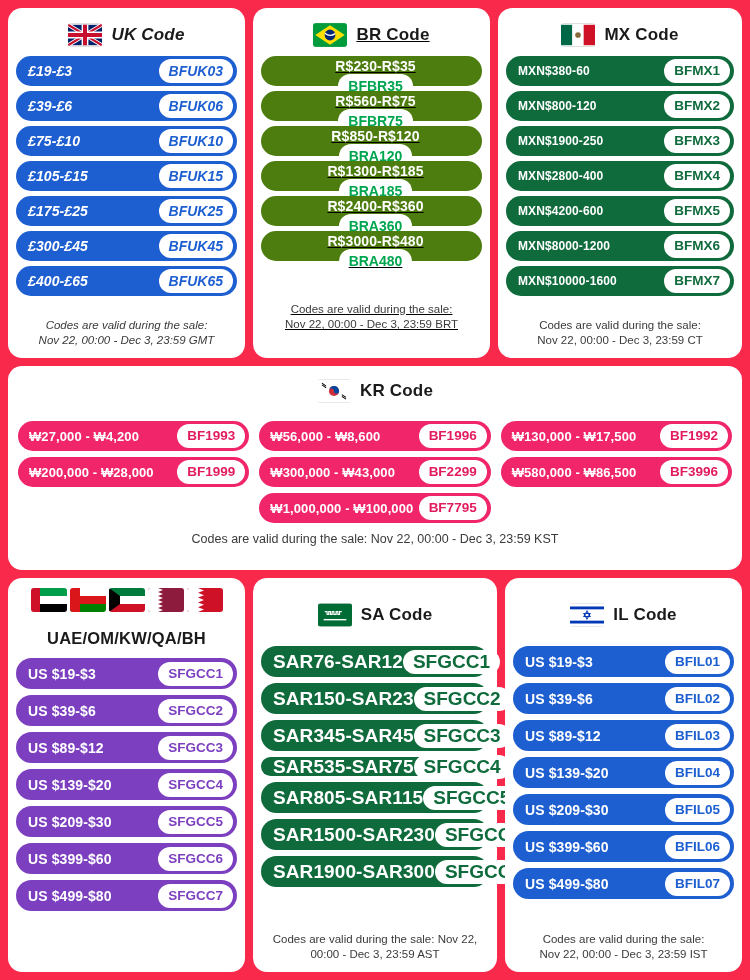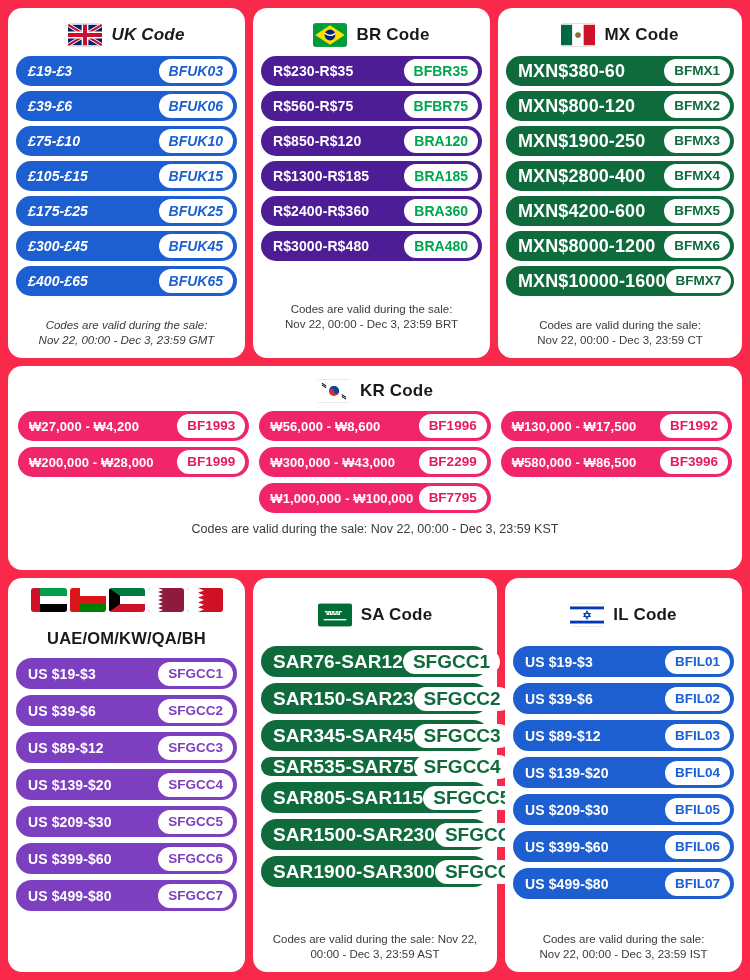--- a/index.html
+++ b/index.html
@@ -100,59 +100,59 @@
     text-align: center;
     font-size: 11.5px;
     color: #3a3a3a;
     line-height: 15px;
     margin-top: 8px;
     padding: 0 2px 2px 2px;
   }
   
   .uk .pill { background: #1d5fd0; }
   .uk .pill .code { color: #1d5fd0; }
-  .br .pill { background: #4c1d95; }
+  .br .pill { background: #4d7c0f; flex-direction: column; }
   .br .pill .code { color: #00a64f; }
   .mx .pill { background: #0f6b3c; }
   .mx .pill .code { color: #0f6b3c; }
   .kr .pill { background: #f0256a; }
   .kr .pill .code { color: #e21b5f; }
   .gcc .pill { background: #7b3fbf; }
   .gcc .pill .code { color: #7b3fbf; }
   .sa .pill { background: #0f6b3c; }
   .sa .pill .code { color: #0f6b3c; }
   .il .pill { background: #1d5fd0; }
   .il .pill .code { color: #1d5fd0; }
 
   
   .kr-card {
     padding: 8px 10px 6px 10px;
   }
   .kr-cols {
     display: flex;
     gap: 10px;
-    margin-top: 3px;
+    margin-top: 13px;
     justify-content: center;
   }
   .kr-col {
     flex: 1;
     display: flex;
     flex-direction: column;
     gap: 6px;
   }
   .kr-col .pill { height: 30px; font-size: 13px; padding-left: 11px; }
   .kr-col .pill .amount { font-size: 13px; }
   .kr-col .pill .code { font-size: 13.5px; }
   .kr-note {
     text-align: center;
     font-size: 12.5px;
     color: #3a3a3a;
     margin-top: 9px;
   }
-  .mx .pill .amount { font-size: 18px; }
+  .mx .pill .amount { font-size: 12px; }
   .mx .pill .code { font-size: 13.5px; }
   .sa .pill .amount, .sa .pill .code { font-size: 19px; }
   .gcc .pill .code, .il .pill .code { font-size: 13.5px; }
 </style>
 </head>
 <body style="background: rgb(249, 41, 75);">
 
 <div class="page">
 
   <div class="row" style="height:353px;">
@@ -197,21 +197,21 @@
         </div>
         <div class="pill">
           <span class="amount">£400-£65</span>
           <span class="code">BFUK65</span>
         </div>
       </div>
       <div class="note" style="white-space:pre-line;">Codes are valid during the sale:
 Nov 22, 00:00 - Dec 3, 23:59 GMT</div>
     </div>
 
-    <div class="card br" style="width:237px;">
+    <div class="card br" style="width:237px;text-decoration:underline;">
       <div class="card-title">
         <span class="flag">
           <svg width="34" height="24" viewBox="0 0 60 42">
             <rect width="60" height="42" fill="#009c3b"></rect>
             <polygon points="30,4 56,21 30,38 4,21" fill="#ffdf00"></polygon>
             <circle cx="30" cy="21" r="9.5" fill="#002776"></circle>
             <path d="M21,18 Q30,25 39,18.5" stroke="#fff" stroke-width="2.4" fill="none"></path>
           </svg>
         </span>
         <span>BR Code</span>

